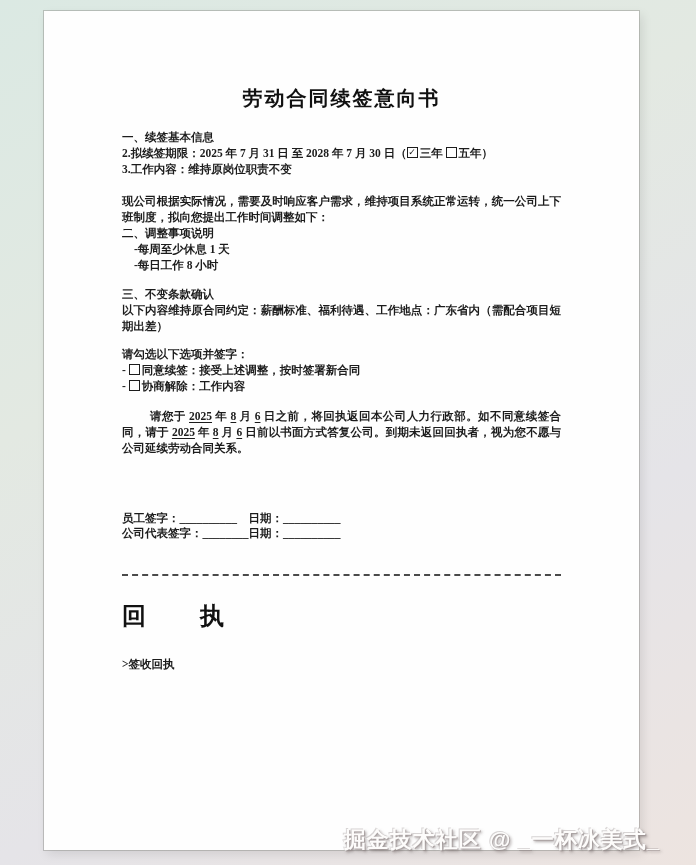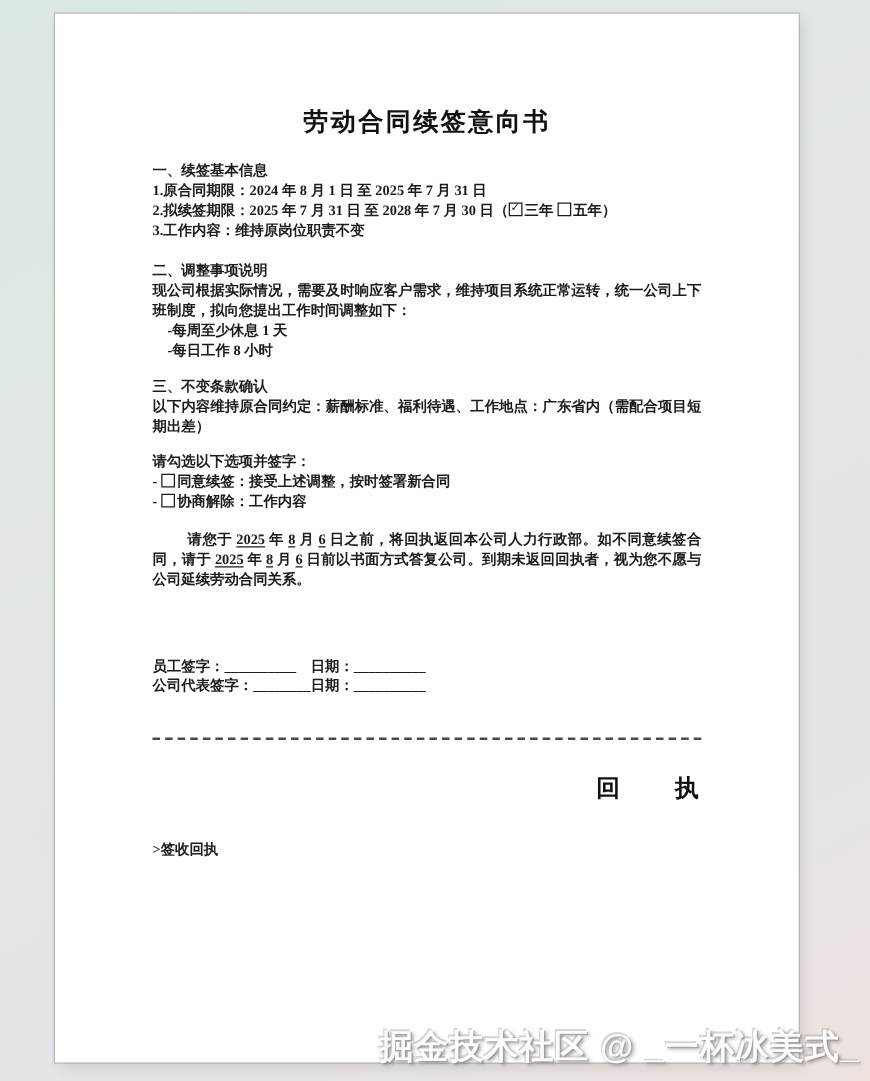--- a/index.html
+++ b/index.html
@@ -48,24 +48,24 @@
   .notice { margin-top: 14px; text-indent: 28px; }
   .sig-block { margin-top: 55px; }
   .sig-block .line { line-height: 15px; text-align: left; }
   .divider {
     margin-top: 33px;
     height: 0;
     border-top: 2px dashed #4a4a4a;
   }
   .receipt-title {
     margin: 27px 0 0;
-    text-align: right;
+    text-align: left;
     font-family: Liberation Serif, serif;
     font-weight: 700;
-    font-size: 19px;
+    font-size: 24px;
     line-height: 26px;
     letter-spacing: 2px;
     color: #111;
   }
   .receipt-block { margin-top: 26px; }
   .receipt-block .line { line-height: 18px; text-align: left; }
   .cb {
     display: inline-block;
     box-sizing: border-box;
     width: 11px;
@@ -76,51 +76,50 @@
     font-family: "DejaVu Sans", sans-serif;
     font-weight: 700;
     font-size: 9px;
     line-height: 8px;
     text-align: center;
     overflow: hidden;
   }
   .u { text-decoration: underline; text-underline-offset: 2px; }
   .watermark {
     position: absolute;
-    right: 8px;
+    right: 36px;
     bottom: 10px;
     z-index: 5;
     font-family: "Liberation Sans", "DejaVu Sans", sans-serif;
     font-weight: 700;
-    font-size: 27px;
+    font-size: 22px;
     letter-spacing: 1px;
     color: #fdfcfb;
     text-shadow: -1px -1px 0 rgba(170,165,165,0.45),
                  1px 1px 0 rgba(150,140,140,0.6),
                  2px 2px 3px rgba(120,110,110,0.7);
   }
 </style>
 </head>
 <body>
 
 <div class="screen">
   <div class="page">
 
     <h1 class="doc-title">劳动合同续签意向书</h1>
 
     <section class="sec1">
       <p class="line">一、续签基本信息</p>
-      <p class="line">1.原合同期限：2024 年 8 月 1 日  至  2025 年 7 月 31 日</p>
       <p class="line"><span>2.拟续签期限：2025 年 7 月 31 日  至  2028 年 7 月 30 日（</span><span class="cb">✓</span><span>三年  </span><span class="cb"></span><span>五年）</span></p>
       <p class="line">3.工作内容：维持原岗位职责不变</p>
     </section>
 
     <section class="sec2">
+      <p class="line">现公司根据实际情况，需要及时响应客户需求，维持项目系统正常运转，统一公司上下班制度，拟向您提出工作时间调整如下：</p>
       <p class="line">二、调整事项说明</p>
-      <p class="line">现公司根据实际情况，需要及时响应客户需求，维持项目系统正常运转，统一公司上下班制度，拟向您提出工作时间调整如下：</p>
       <p class="line sub-indent">-每周至少休息 1 天</p>
       <p class="line sub-indent">-每日工作 8 小时</p>
     </section>
 
     <section class="sec3">
       <p class="line">三、不变条款确认</p>
       <p class="line">以下内容维持原合同约定：薪酬标准、福利待遇、工作地点：广东省内（需配合项目短期出差）</p>
     </section>
 
     <section class="sec4">

